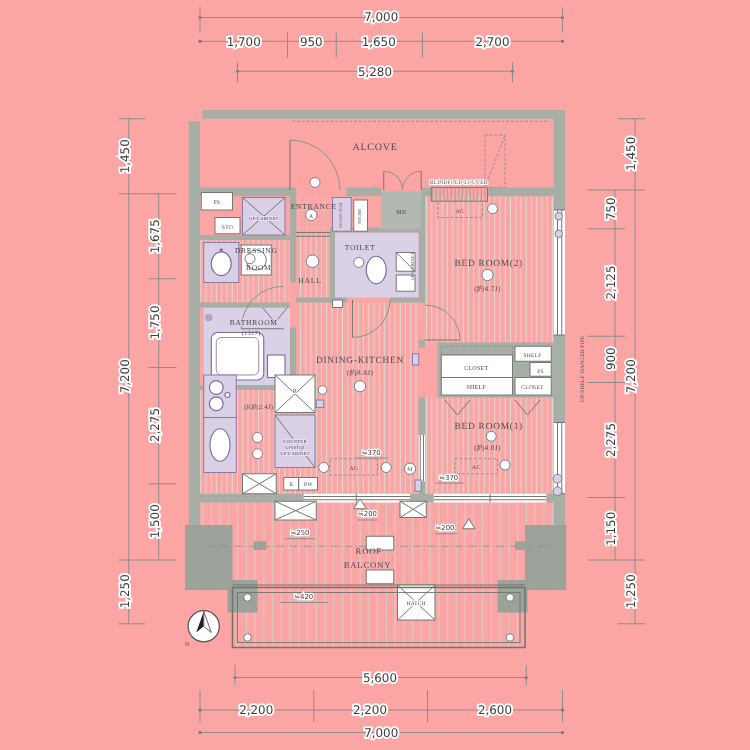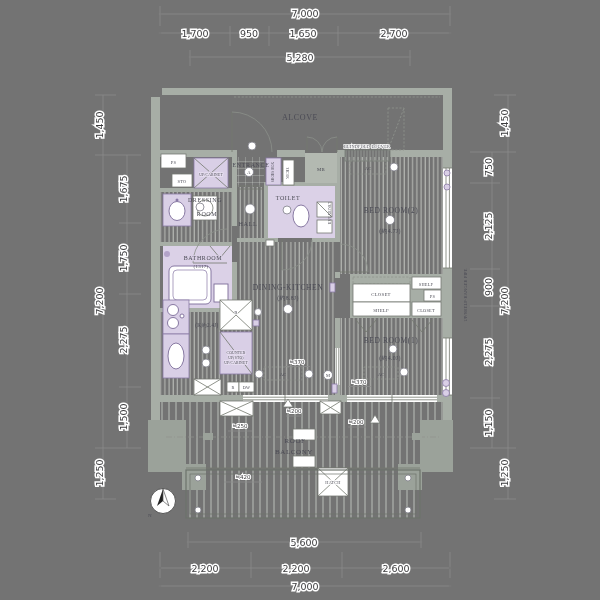--- a/index.html
+++ b/index.html
@@ -1,16 +1,16 @@
 <!DOCTYPE html>
 <html><head>
 <meta charset="utf-8">
 <style>
   html,body{margin:0;padding:0;background:#fff;}
-  #canvas{position:relative;width:600px;height:600px;background:#737373;overflow:hidden;
+  #canvas{position:relative;width:600px;height:600px;background:#fca5a5;overflow:hidden;
           font-family:"Liberation Sans",sans-serif;}
   svg{position:absolute;left:0;top:0;}
   text{user-select:none;}
   .dim{font-family:"DejaVu Sans",sans-serif;font-size:9.5px;fill:#3d3d3f;text-anchor:middle;
        paint-order:stroke;stroke:#ffffff;stroke-width:3px;}
   .adim{font-family:"DejaVu Sans",sans-serif;font-size:5.5px;fill:#3d3d3f;text-anchor:middle;
        paint-order:stroke;stroke:#ffffff;stroke-width:2px;}
   .rm{font-family:"Liberation Serif",serif;fill:#4b4b55;text-anchor:middle;letter-spacing:0.6px;}
   .sm{font-family:"Liberation Serif",serif;fill:#4b4b55;text-anchor:middle;letter-spacing:0.3px;}
   .tn{font-family:"Liberation Serif",serif;fill:#4b4b55;text-anchor:middle;letter-spacing:0.2px;}

